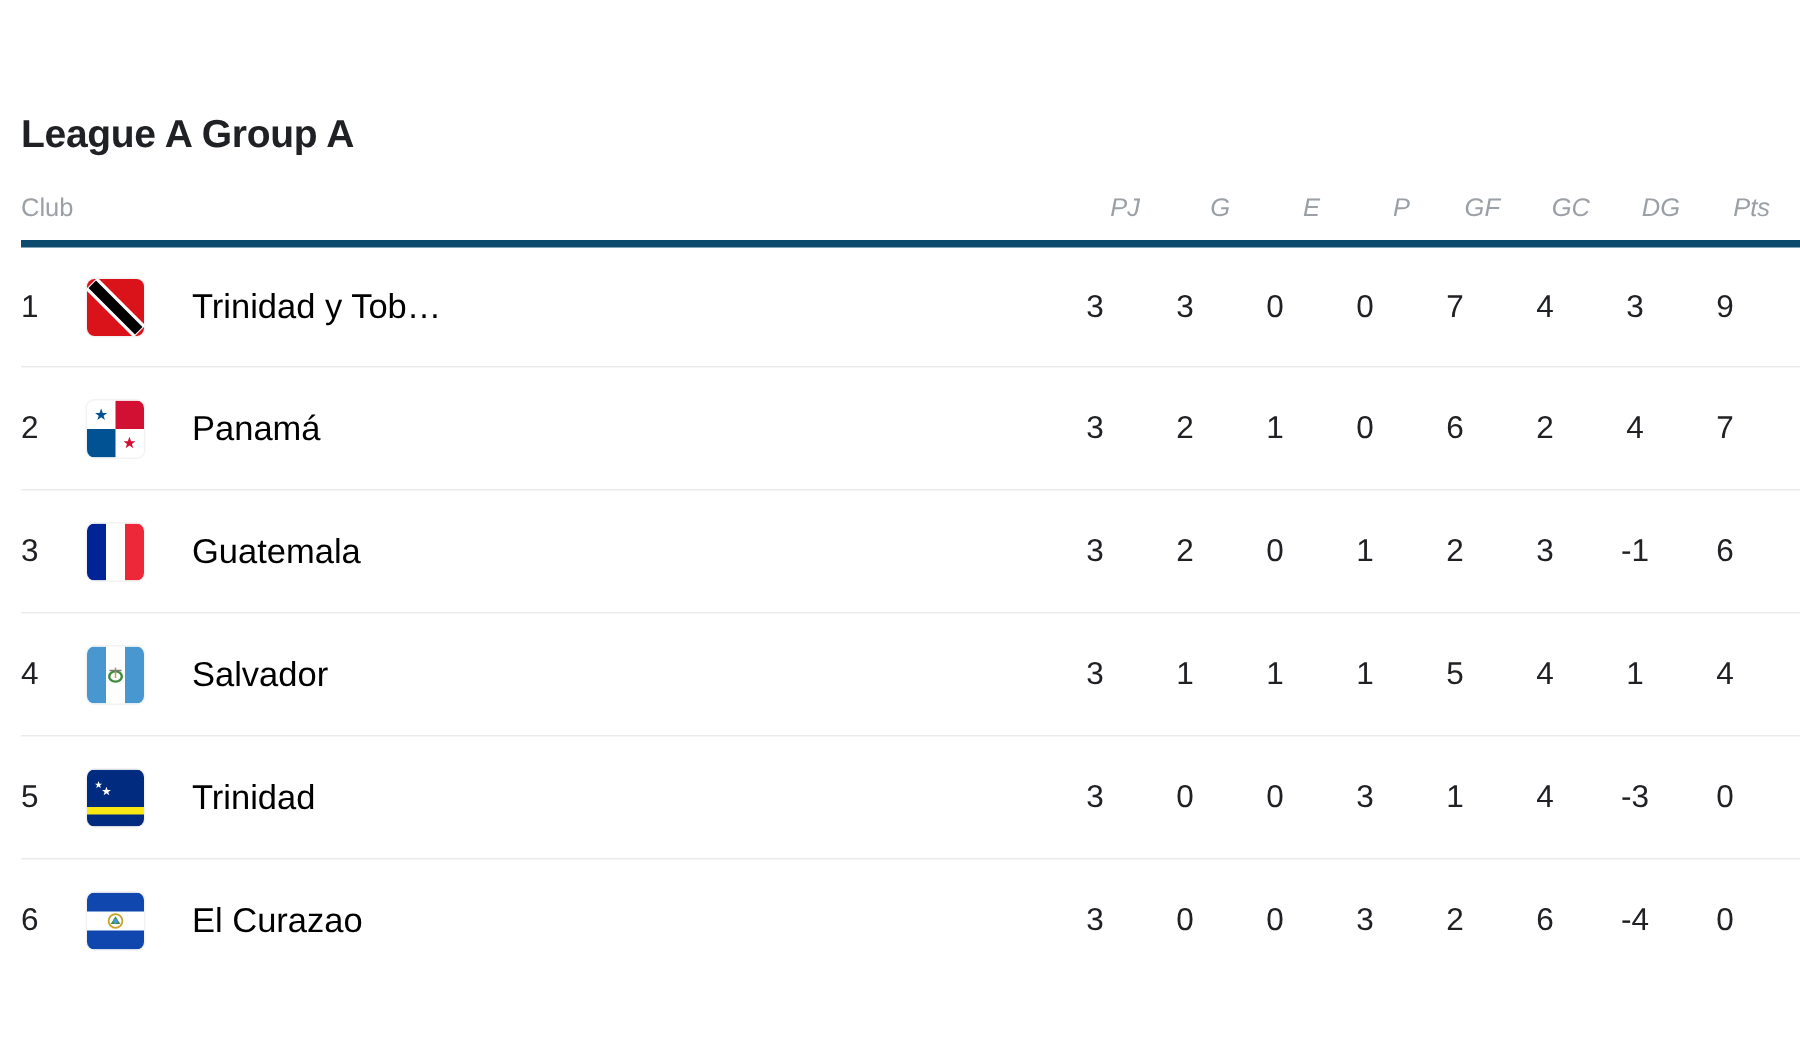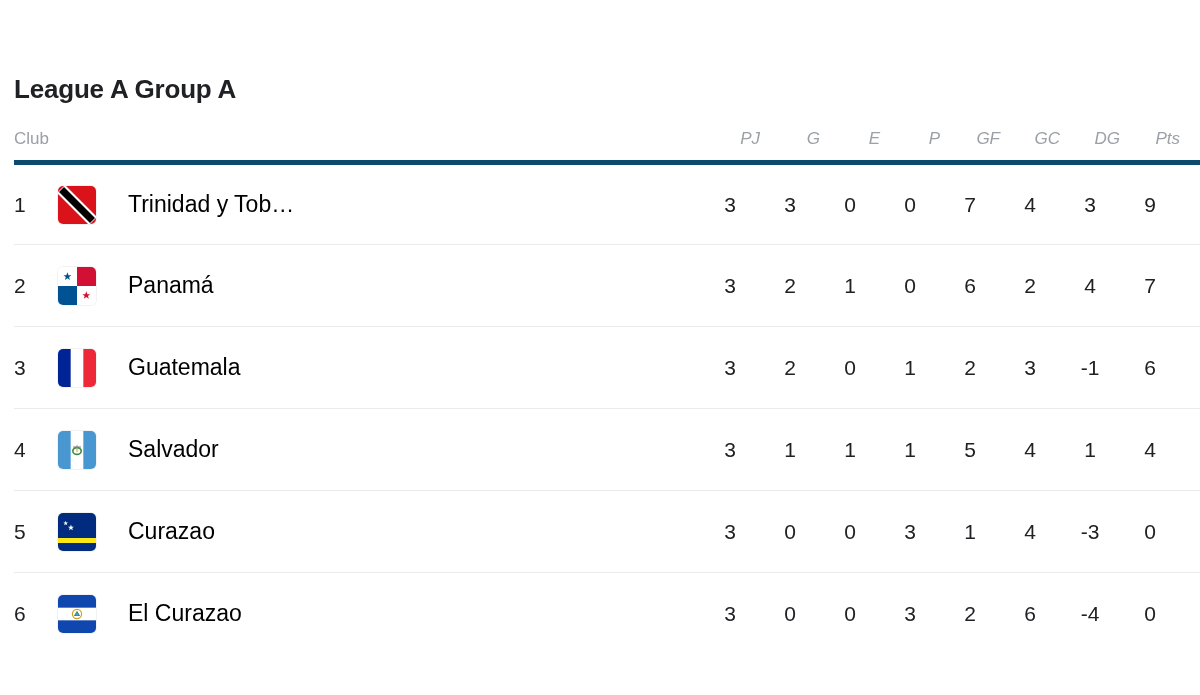--- a/index.html
+++ b/index.html
@@ -269,21 +269,21 @@
         <td class="flag-cell">
           <span class="flag">
             <svg viewBox="0 0 38 38" xmlns="http://www.w3.org/2000/svg">
               <rect width="38" height="38" fill="#002b7f"></rect>
               <rect x="0" y="25" width="38" height="5" fill="#f9e814"></rect>
               <path d="M8 8 L8.9 10.5 L11.5 10.5 L9.4 12.1 L10.2 14.6 L8 13.1 L5.8 14.6 L6.6 12.1 L4.5 10.5 L7.1 10.5 Z" fill="#ffffff" transform="scale(0.7) translate(3,3)"></path>
               <path d="M15 14 L16.1 17 L19.2 17 L16.7 18.9 L17.6 21.9 L15 20.1 L12.4 21.9 L13.3 18.9 L10.8 17 L13.9 17 Z" fill="#ffffff" transform="scale(0.72) translate(3,2)"></path>
             </svg>
           </span>
         </td>
-        <td class="name-cell">Curazao</td>
+        <td class="name-cell">Trinidad</td>
         <td class="stat-cell">3</td>
         <td class="stat-cell">0</td>
         <td class="stat-cell">0</td>
         <td class="stat-cell">3</td>
         <td class="stat-cell">1</td>
         <td class="stat-cell">4</td>
         <td class="stat-cell">-3</td>
         <td class="stat-cell">0</td>
         <td></td>
       </tr>

